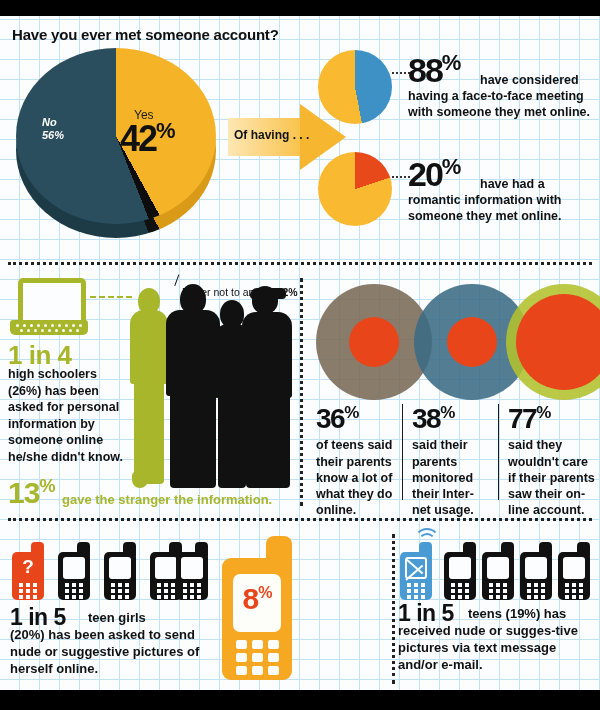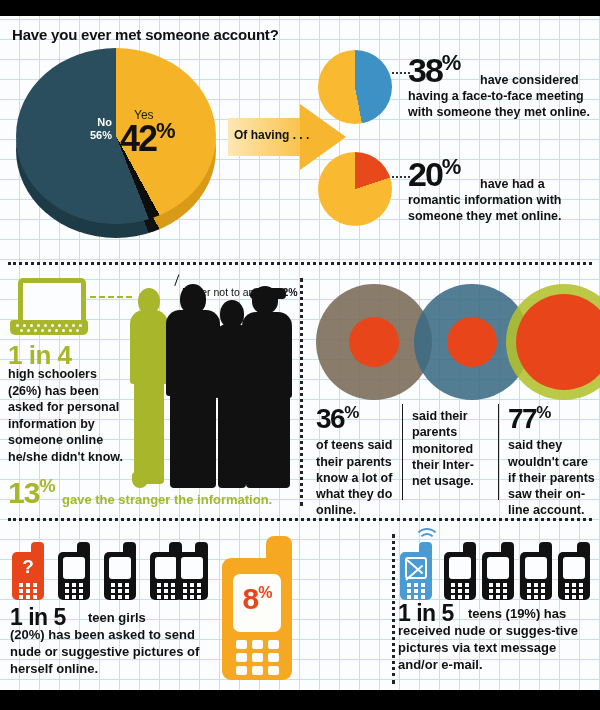--- a/index.html
+++ b/index.html
@@ -45,21 +45,21 @@
        #111111 151.2deg 158.4deg,
        #1d3a47 158.4deg 360deg);
   }
   #pieTop{
     position:absolute;left:0;top:0;width:200px;height:176px;border-radius:50%;
     background:conic-gradient(from 0deg,
        #f5b428 0deg 151.2deg,
        #0d0d0d 151.2deg 158.4deg,
        #2b4e5e 158.4deg 360deg);
   }
-  .pieLabel{position:absolute;color:#fff;text-align:right;line-height:1.15;}
+  .pieLabel{position:absolute;color:#fff;text-align:left;line-height:1.15;font-style:italic;}
   #noLabel{left:26px;top:68px;width:70px;font-size:11px;font-weight:bold;}
   #yesWord{position:absolute;left:118px;top:60px;font-size:12px;color:#1a1a1a;font-weight:normal;}
   #yesPct{position:absolute;left:104px;top:70px;font-size:36px;font-weight:bold;color:#111;letter-spacing:-2px;text-align:right;}
   #yesPct .pc{font-size:22px;vertical-align:super;letter-spacing:-1px;}
   #preferNote{
     position:absolute;left:166px;top:238px;font-size:10.5px;color:#111;white-space:nowrap;
   }
   #preferNote b{font-weight:bold;}
   #preferTick{
     position:absolute;left:160px;top:228px;width:10px;height:12px;
@@ -201,21 +201,21 @@
   </div>
 
   <div id="arrow">
     <div id="arrowBody"></div>
     <div id="arrowHead"></div>
     <div id="arrowText">Of having . . .</div>
   </div>
 
   <div class="minipie" id="pie47"></div>
   <div class="leader" id="lead47"></div>
-  <div class="bigstat" id="s47"><span>38</span><span class="pc">%</span></div>
+  <div class="bigstat" id="s47"><span>88</span><span class="pc">%</span></div>
   <div class="statbody" id="b47">have considered having a face-to-face meeting with someone they met online.</div>
 
   <div class="minipie" id="pie20"></div>
   <div class="leader" id="lead20"></div>
   <div class="bigstat" id="s20"><span>20</span><span class="pc">%</span></div>
   <div class="statbody" id="b20">have had a romantic information with someone they met online.</div>
 
   <div class="divider" style="top:262px;"></div>
 
   <div id="laptop">
@@ -288,20 +288,21 @@
     <div class="icircle" id="ic2"></div>
     <div class="icircle" id="ic3"></div>
   </div>
 
   <div class="statcol" id="col1">
     <div class="colnum"><span>36</span><span class="pc">%</span></div>
     <div class="coltxt">of teens said their parents know a lot of what they do online.</div>
   </div>
   <div class="thinline" style="left:402px;top:404px;height:96px;"></div>
   <div class="statcol" id="col2">
+    <div class="colnum"><span>38</span><span class="pc">%</span></div>
     <div class="coltxt">said their parents monitored their Inter-net usage.</div>
   </div>
   <div class="thinline" style="left:498px;top:404px;height:96px;"></div>
   <div class="statcol" id="col3">
     <div class="colnum"><span>77</span><span class="pc">%</span></div>
     <div class="coltxt">said they wouldn't care if their parents saw their on-line account.</div>
   </div>
 
   <div class="divider" style="top:518px;"></div>
 

